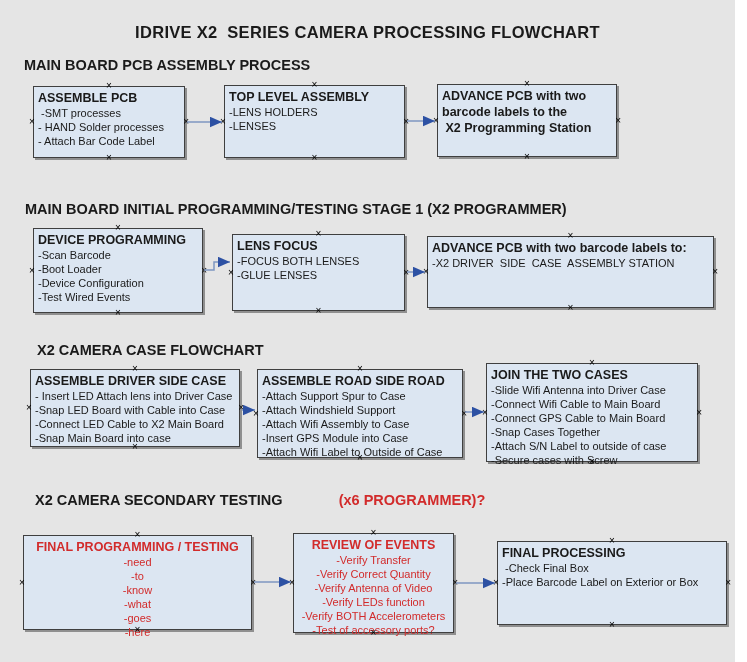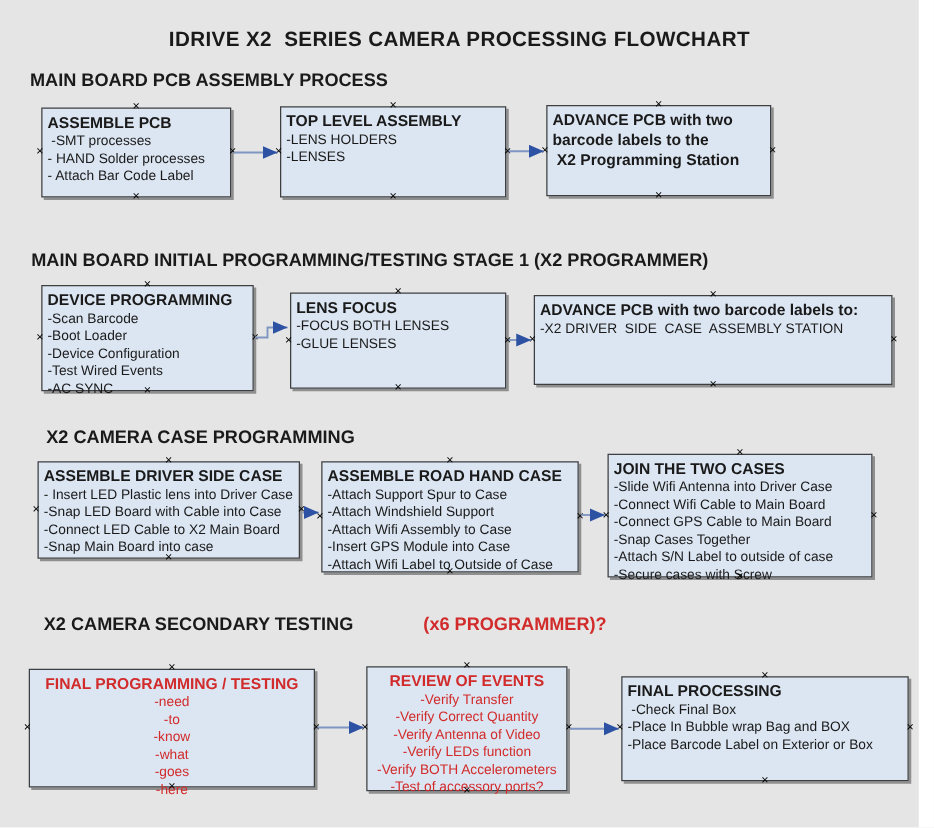--- a/index.html
+++ b/index.html
@@ -51,21 +51,21 @@
 </style>
 </head>
 <body>
 
 <div class="canvas">
 
   <div class="page-title">IDRIVE X2  SERIES CAMERA PROCESSING FLOWCHART</div>
 
   <div class="section-heading" id="h0"><span>MAIN BOARD PCB ASSEMBLY PROCESS</span><span class="heading-red"></span></div>
   <div class="section-heading" id="h1"><span>MAIN BOARD INITIAL PROGRAMMING/TESTING STAGE 1 (X2 PROGRAMMER)</span><span class="heading-red"></span></div>
-  <div class="section-heading" id="h2"><span>X2 CAMERA CASE PROGRAMMING</span><span class="heading-red"></span></div>
+  <div class="section-heading" id="h2"><span>X2 CAMERA CASE FLOWCHART</span><span class="heading-red"></span></div>
   <div class="section-heading" id="h3"><span>X2 CAMERA SECONDARY TESTING  </span><span class="heading-red">(x6 PROGRAMMER)?</span></div>
 
   <div class="flowbox" id="b00">
     <div class="box-title">ASSEMBLE PCB</div>
     <div class="box-item"> -SMT processes</div>
     <div class="box-item">- HAND Solder processes</div>
     <div class="box-item">- Attach Bar Code Label</div>
   <span class="cp cp-top">×</span>
       <span class="cp cp-bottom">×</span>
       <span class="cp cp-left">×</span>
@@ -89,21 +89,20 @@
       <span class="cp cp-left">×</span>
       <span class="cp cp-right">×</span>
     </div>
 
   <div class="flowbox" id="b10">
     <div class="box-title">DEVICE PROGRAMMING</div>
     <div class="box-item">-Scan Barcode</div>
     <div class="box-item">-Boot Loader</div>
     <div class="box-item">-Device Configuration</div>
     <div class="box-item">-Test Wired Events</div>
-    <div class="box-item">-AC SYNC</div>
   <span class="cp cp-top">×</span>
       <span class="cp cp-bottom">×</span>
       <span class="cp cp-left">×</span>
       <span class="cp cp-right">×</span>
     </div>
   <div class="flowbox" id="b11">
     <div class="box-title">LENS FOCUS</div>
     <div class="box-item">-FOCUS BOTH LENSES</div>
     <div class="box-item">-GLUE LENSES</div>
   <span class="cp cp-top">×</span>
@@ -115,31 +114,31 @@
     <div class="box-title">ADVANCE PCB with two barcode labels to:</div>
     <div class="box-item">-X2 DRIVER  SIDE  CASE  ASSEMBLY STATION</div>
   <span class="cp cp-top">×</span>
       <span class="cp cp-bottom">×</span>
       <span class="cp cp-left">×</span>
       <span class="cp cp-right">×</span>
     </div>
 
   <div class="flowbox" id="b20">
     <div class="box-title">ASSEMBLE DRIVER SIDE CASE</div>
-    <div class="box-item">- Insert LED Plastic lens into Driver Case</div>
+    <div class="box-item">- Insert LED Attach lens into Driver Case</div>
     <div class="box-item">-Snap LED Board with Cable into Case</div>
     <div class="box-item">-Connect LED Cable to X2 Main Board</div>
     <div class="box-item">-Snap Main Board into case</div>
   <span class="cp cp-top">×</span>
       <span class="cp cp-bottom">×</span>
       <span class="cp cp-left">×</span>
       <span class="cp cp-right">×</span>
     </div>
   <div class="flowbox" id="b21">
-    <div class="box-title">ASSEMBLE ROAD HAND CASE</div>
+    <div class="box-title">ASSEMBLE ROAD SIDE ROAD</div>
     <div class="box-item">-Attach Support Spur to Case</div>
     <div class="box-item">-Attach Windshield Support</div>
     <div class="box-item">-Attach Wifi Assembly to Case</div>
     <div class="box-item">-Insert GPS Module into Case</div>
     <div class="box-item">-Attach Wifi Label to Outside of Case</div>
   <span class="cp cp-top">×</span>
       <span class="cp cp-bottom">×</span>
       <span class="cp cp-left">×</span>
       <span class="cp cp-right">×</span>
     </div>
@@ -179,21 +178,20 @@
     <div class="box-item">-Verify BOTH Accelerometers</div>
     <div class="box-item">-Test of accessory ports?</div>
   <span class="cp cp-top">×</span>
       <span class="cp cp-bottom">×</span>
       <span class="cp cp-left">×</span>
       <span class="cp cp-right">×</span>
     </div>
   <div class="flowbox" id="b32">
     <div class="box-title">FINAL PROCESSING</div>
     <div class="box-item"> -Check Final Box</div>
-    <div class="box-item">-Place In Bubble wrap Bag and BOX</div>
     <div class="box-item">-Place Barcode Label on Exterior or Box</div>
   <span class="cp cp-top">×</span>
       <span class="cp cp-bottom">×</span>
       <span class="cp cp-left">×</span>
       <span class="cp cp-right">×</span>
     </div>
 
   <svg class="arrow-layer" width="747" height="662">
     <defs>
       <marker id="ah" markerWidth="9" markerHeight="8" refX="8" refY="3.5" orient="auto">

